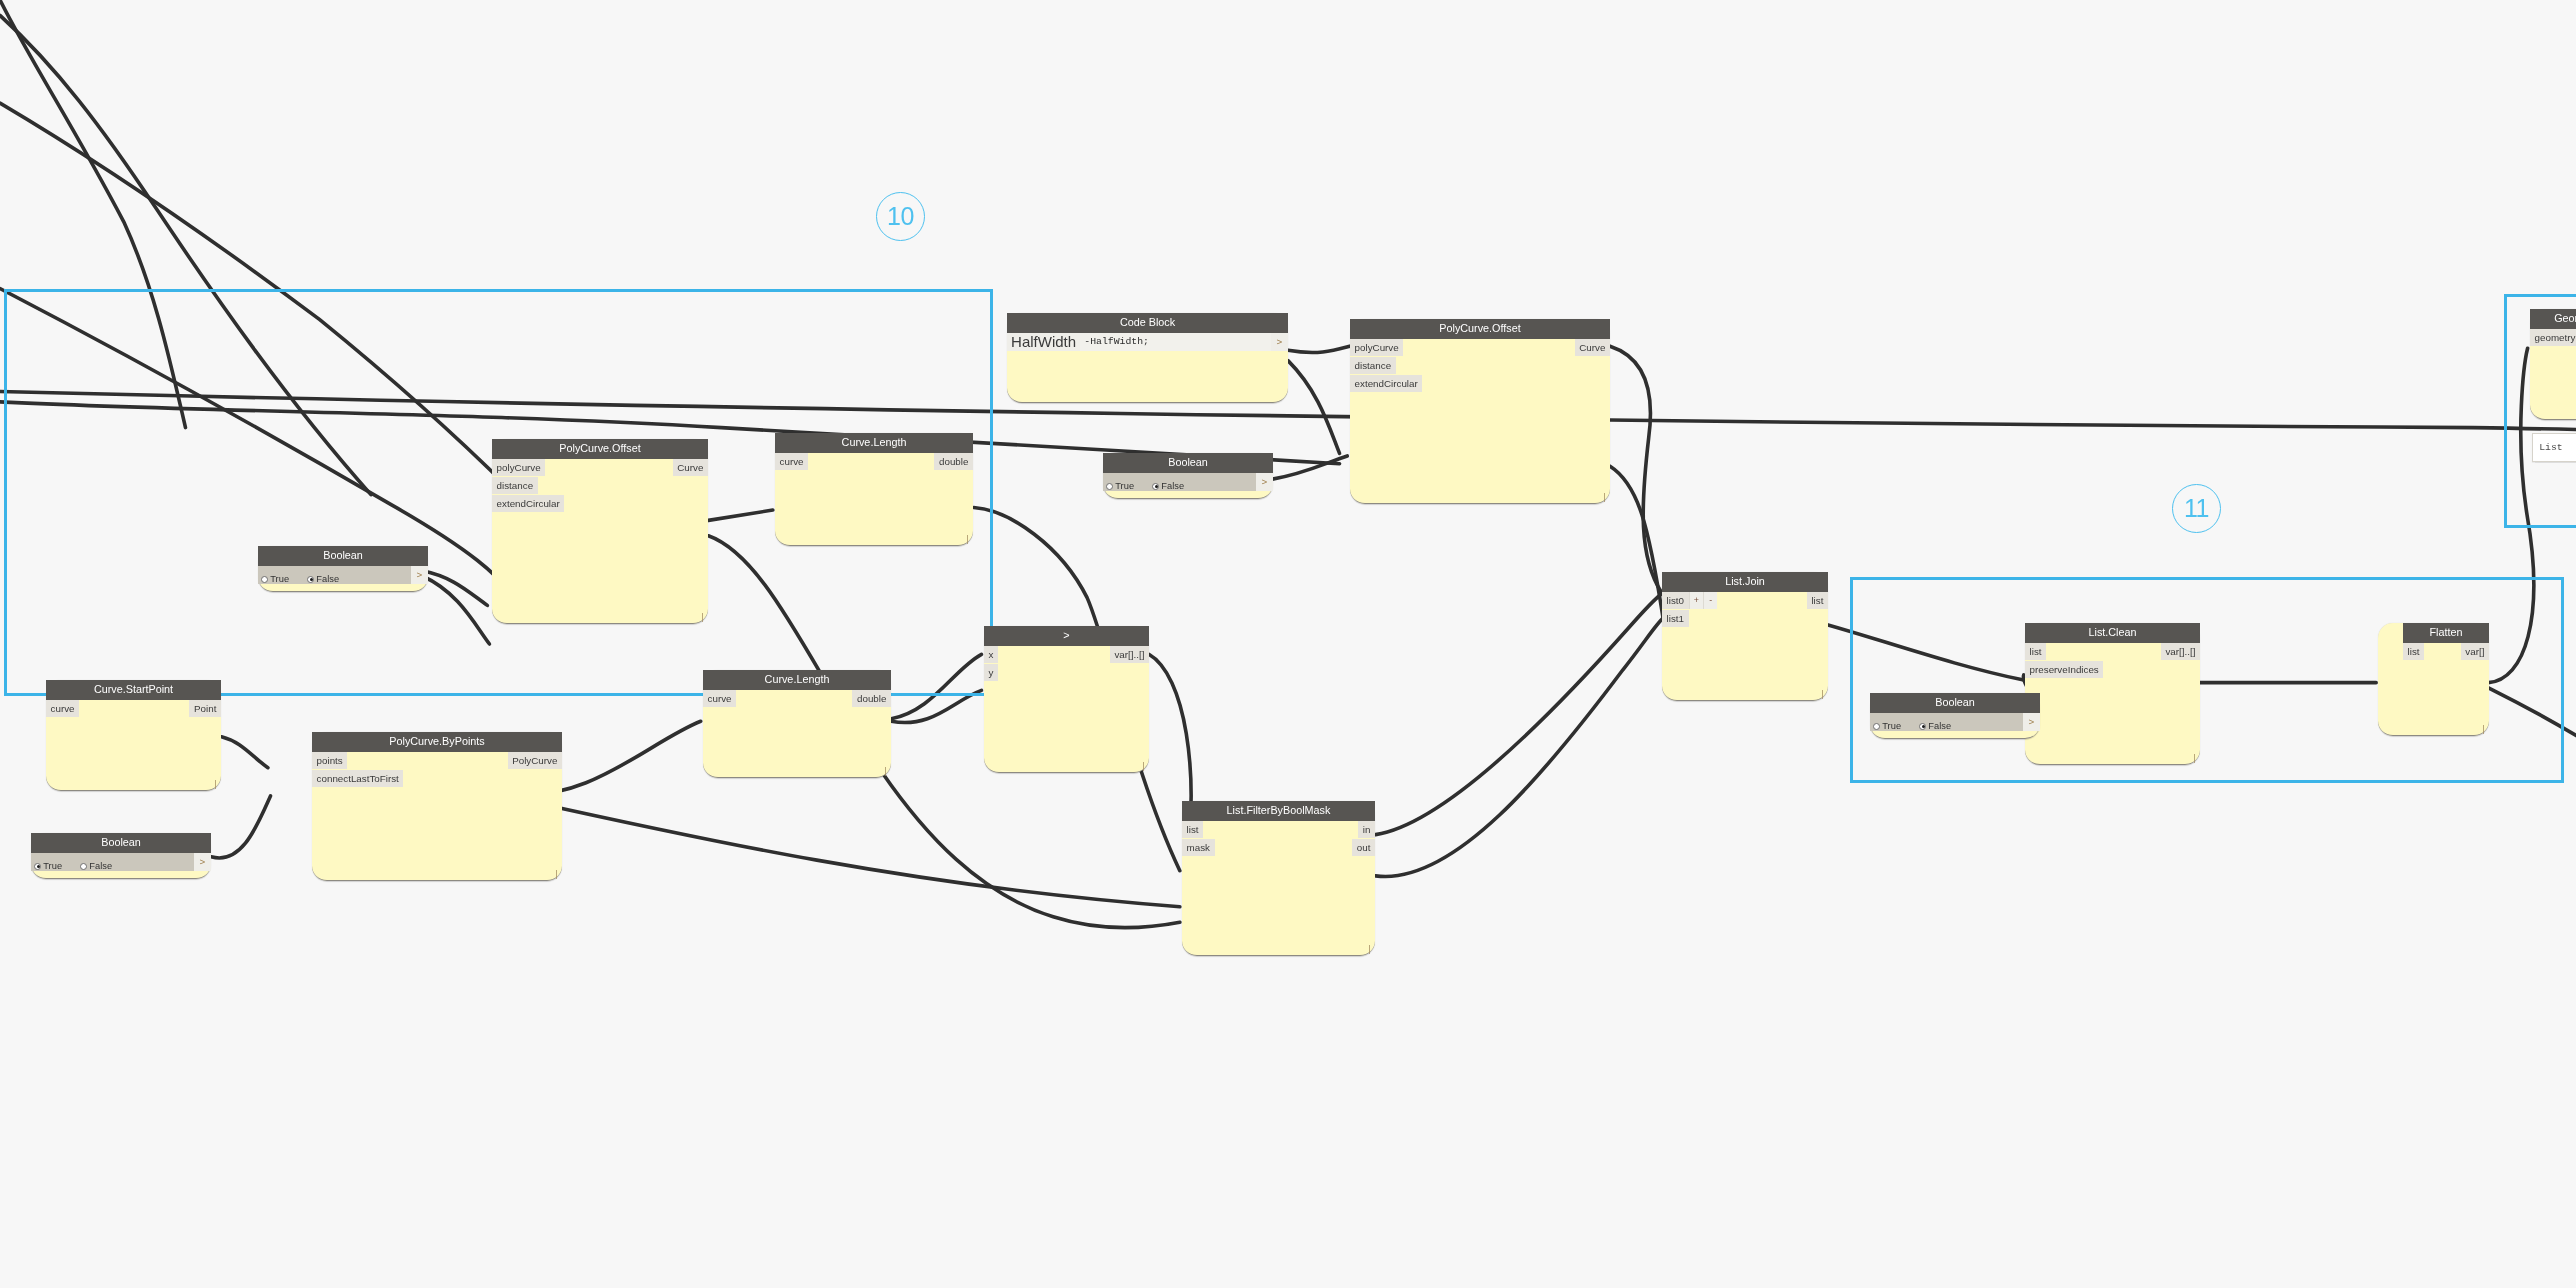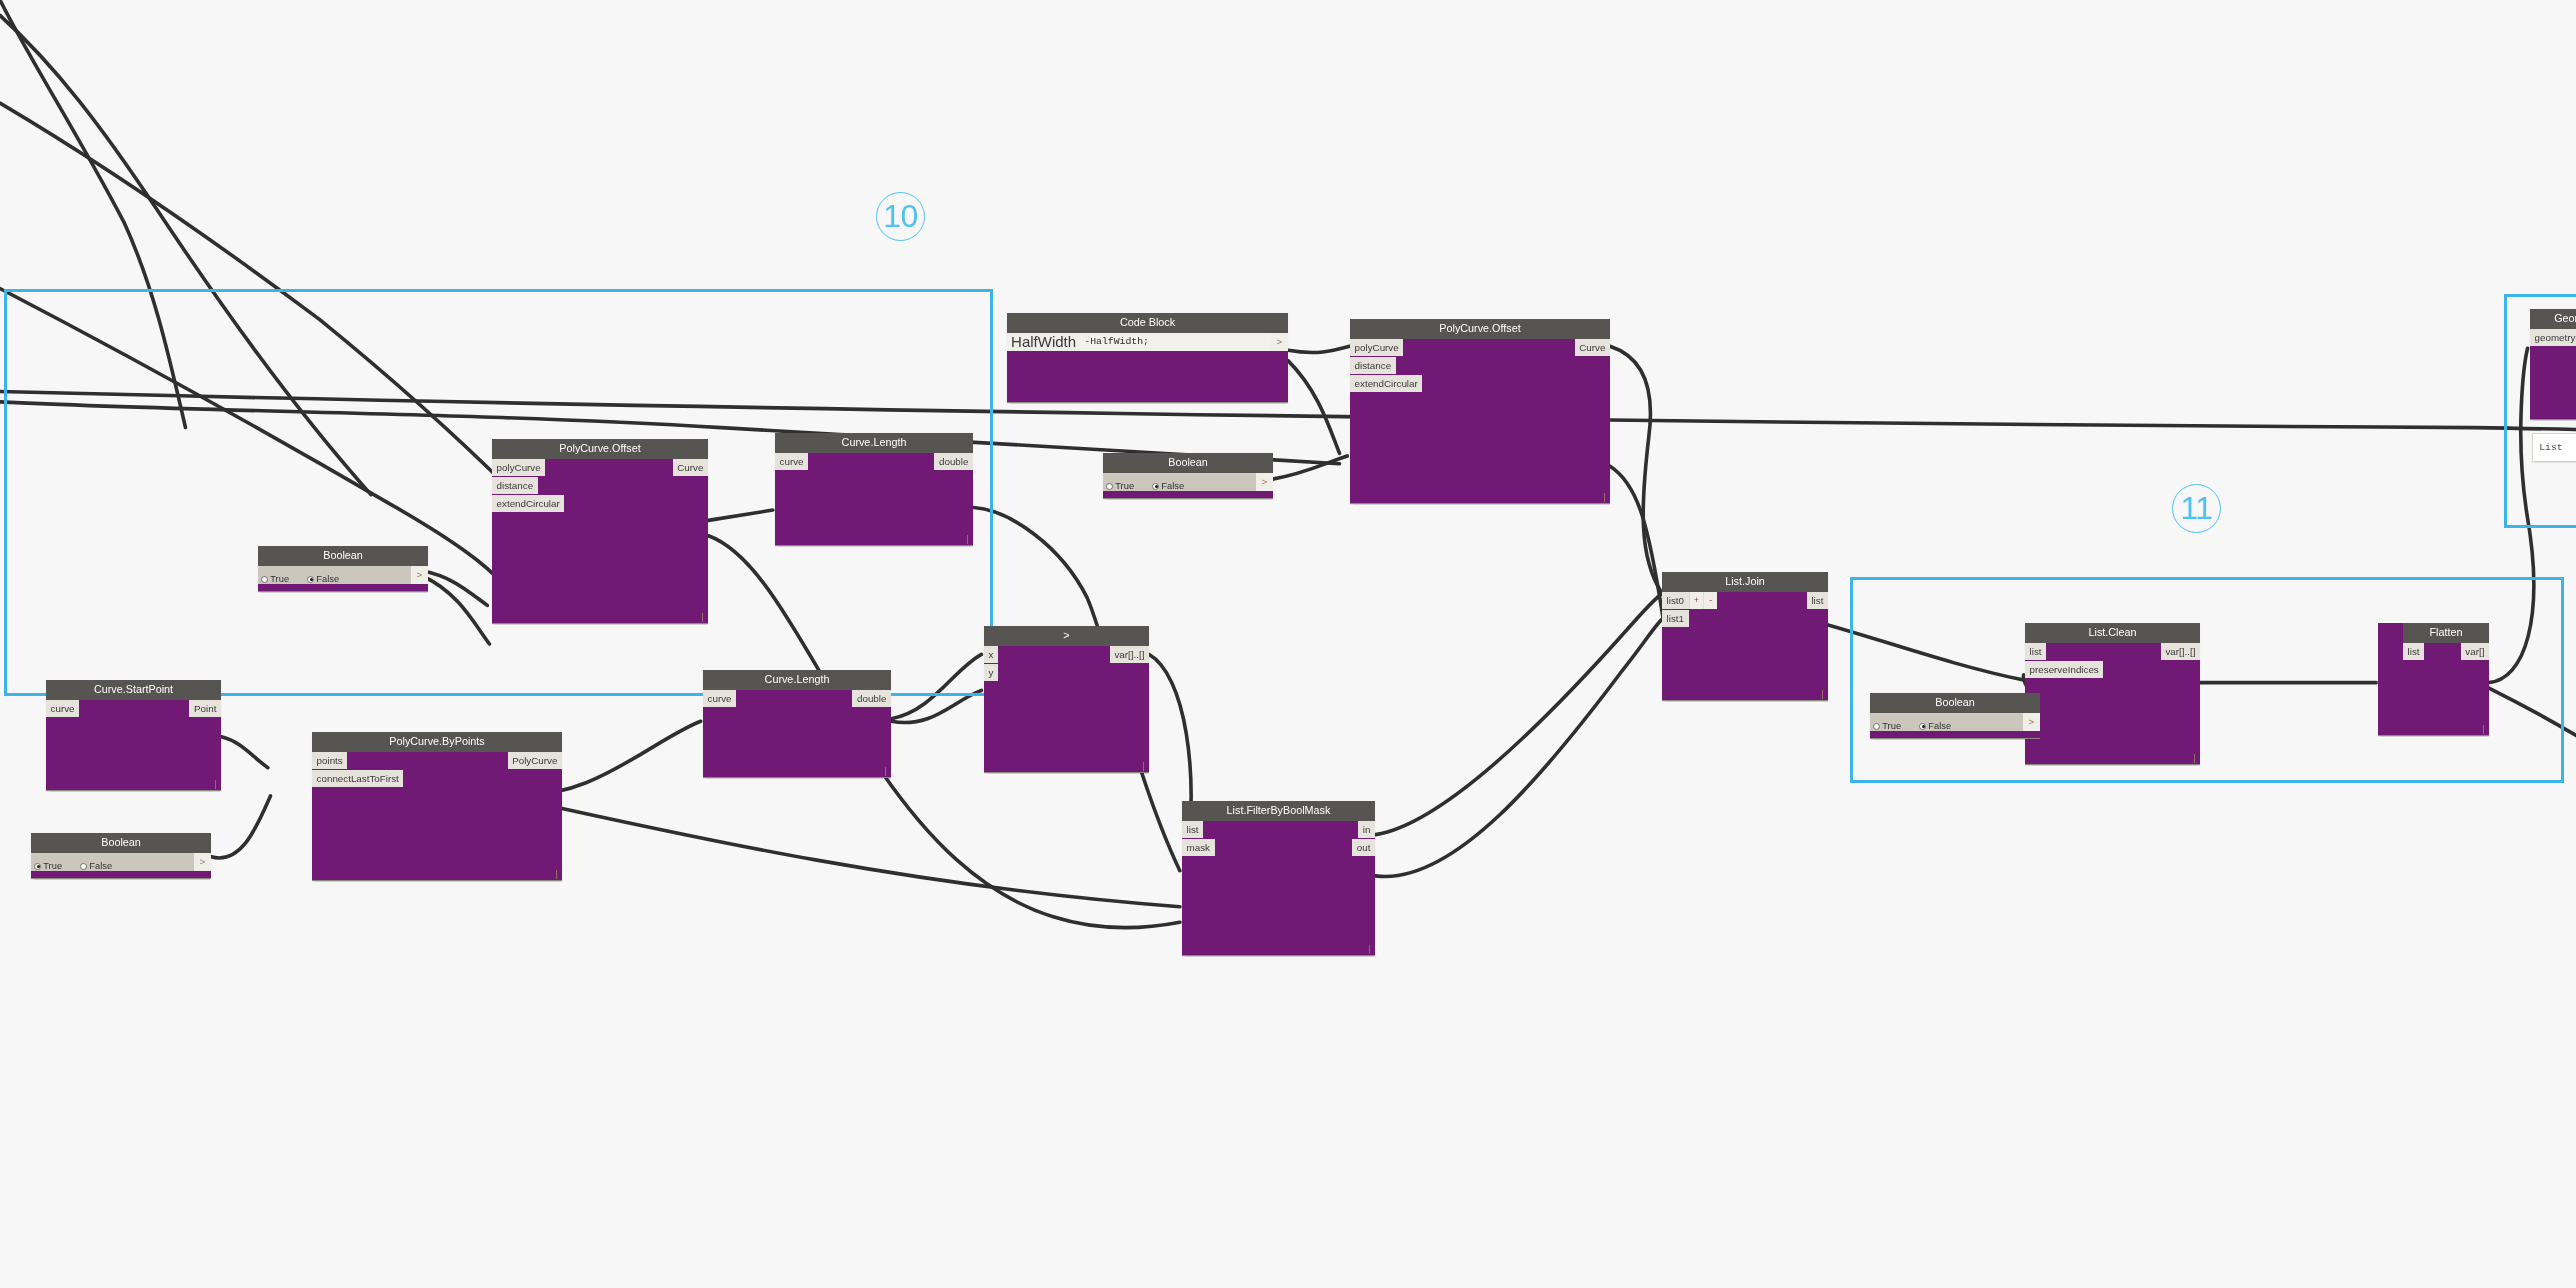--- a/index.html
+++ b/index.html
@@ -25,38 +25,39 @@
     position: absolute;
     border: 3.6px solid #3cb4e8;
     background: transparent;
     box-sizing: border-box;
     z-index: 2;
   }
   .group-num {
     position: absolute;
     z-index: 6;
     color: #4ec1ef;
-    font-size: 32px;
+    font-size: 25px;
     font-family: "Liberation Sans", sans-serif;
     display: flex;
     align-items: center;
     justify-content: center;
     border: 1.5px solid #4ec1ef;
     border-radius: 50%;
     width: 47px; height: 47px;
     background: transparent;
     letter-spacing: -0.5px;
   }
   .node {
     position: absolute;
     z-index: 4;
-    background: #701a75;
+    background: #fef9c3;
     border-bottom: 1.5px solid #8d8a82;
     box-sizing: border-box;
     box-shadow: 0 0.5px 1px rgba(0,0,0,0.16);
+    border-radius: 15px;
   }
   .node-title {
     background: #575552;
     color: #ffffff;
     text-align: center;
     font-size: 10.8px;
     line-height: 19.6px;
     height: 19.6px;
     white-space: nowrap;
     overflow: hidden;

